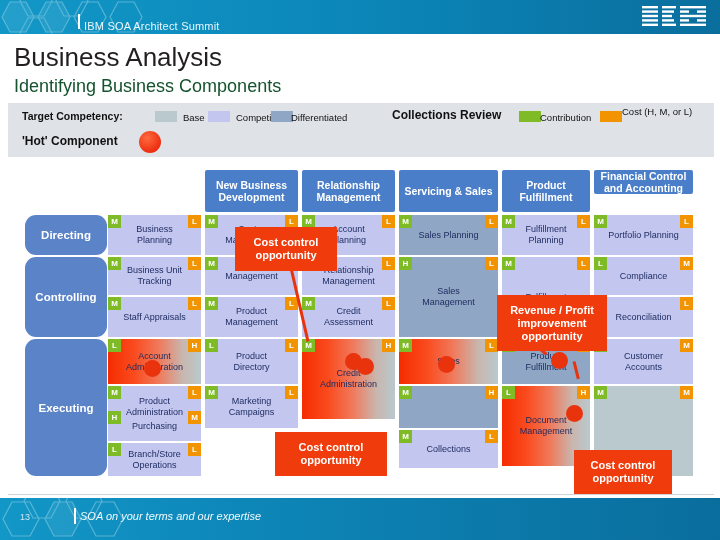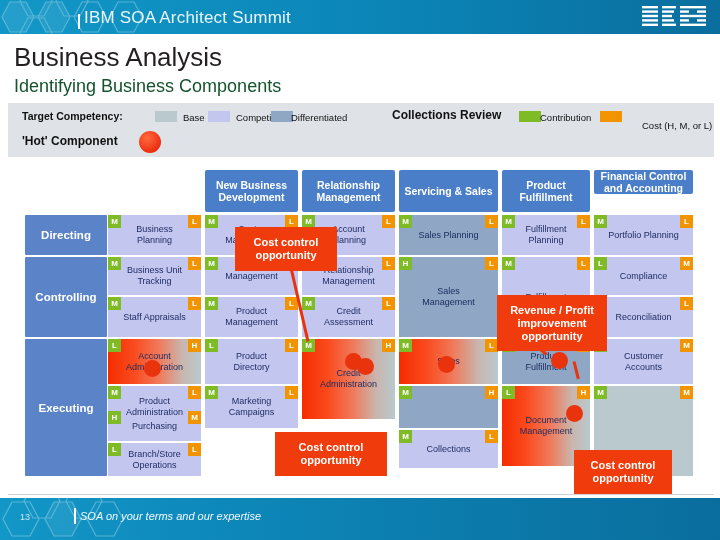--- a/index.html
+++ b/index.html
@@ -12,22 +12,22 @@
   #topband{
     position:absolute;left:0;top:0;width:720px;height:34px;
     background:linear-gradient(90deg,#1297c7 0%, #0e8fc0 25%, #0b82b4 60%, #0a6e9d 100%);
     overflow:hidden;
   }
   #topband .hexes{
     position:absolute;left:0;top:0;width:330px;height:34px;
     opacity:.30;
   }
   #topband .title{
-    position:absolute;left:84px;top:8px;
-    color:#eaf6fb;font-size:17px;letter-spacing:.2px;
+    position:absolute;left:84px;top:20px;
+    color:#eaf6fb;font-size:11px;letter-spacing:.2px;
   }
   #topband .titlebar{
     position:absolute;left:78px;top:14px;width:2px;height:15px;background:#ffffff;
   }
   #ibmlogo{
     position:absolute;right:14px;top:6px;width:64px;height:22px;
   }
   
   #maintitle{
     position:absolute;left:14px;top:42px;
@@ -54,21 +54,21 @@
   .colhead{
     position:absolute;background:#4a7ec9;color:#ffffff;
     font-weight:bold;font-size:10.5px;line-height:12px;
     text-align:center;display:flex;align-items:center;justify-content:center;
     border-radius:2px;
   }
   .rowhead{
     position:absolute;background:#5b83c7;color:#ffffff;
     font-weight:bold;font-size:11.5px;
     text-align:center;display:flex;align-items:center;justify-content:center;
-    border-radius:1px;
+    border-radius:11px;
   }
   .cell{
     position:absolute;box-sizing:border-box;
     display:flex;align-items:center;justify-content:center;
     text-align:center;color:#1b2a5e;font-size:9px;line-height:11px;
     padding:0 14px;overflow:hidden;
   }
   .cell.base{background:#b9c9ce;}
   .cell.competitive{background:#c3c6ef;}
   .cell.diff{background:#8fa6c4;}
@@ -159,21 +159,21 @@
 <div class="leg-txt" style="left:183px;top:112px;">Base</div>
 <div class="sw" style="left:208px;top:111px;background:#c3c6ef;"></div>
 <div class="leg-txt" style="left:236px;top:112px;">Competitive</div>
 <div class="sw" style="left:271px;top:111px;background:#8fa6c4;"></div>
 <div class="leg-txt" style="left:291px;top:112px;">Differentiated</div>
 
 <div class="leg-lbl" style="left:392px;top:108px;font-size:12px;">Collections Review</div>
 <div class="sw" style="left:519px;top:111px;background:#7fba27;"></div>
 <div class="leg-txt" style="left:540px;top:112px;">Contribution</div>
 <div class="sw" style="left:600px;top:111px;background:#f29400;"></div>
-<div class="leg-txt" style="left:622px;top:120px;margin-left:20px;">Cost (H, M, or L)</div>
+<div class="leg-txt" style="left:622px;top:106px;">Cost (H, M, or L)</div>
 
 <div class="leg-lbl" style="left:22px;top:134px;font-size:12px;">'Hot' Component</div>
 <div id="hotdot"></div>
 
 <div id="matrix">
 
   <div class="colhead" style="left:205px;top:4px;width:93px;height:42px;">New Business Development</div>
   <div class="colhead" style="left:302px;top:4px;width:93px;height:42px;">Relationship Management</div>
   <div class="colhead" style="left:399px;top:4px;width:99px;height:42px;">Servicing &amp; Sales</div>
   <div class="colhead" style="left:502px;top:4px;width:88px;height:42px;">Product Fulfillment</div>

